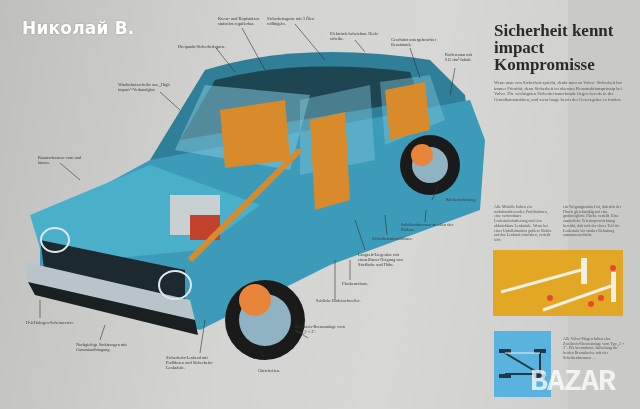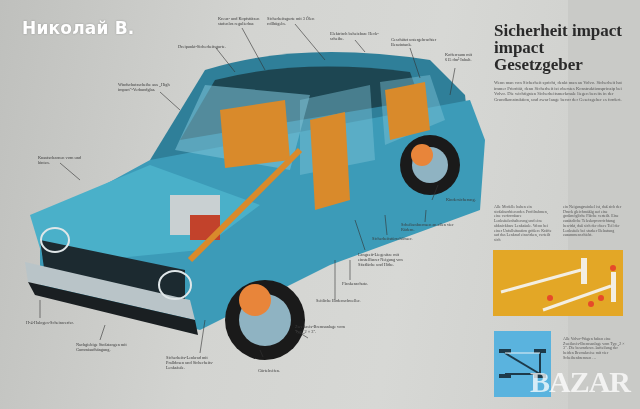--- a/index.html
+++ b/index.html
@@ -7,21 +7,21 @@
   .page{position:absolute;left:0;top:0;width:568px;height:409px;background:linear-gradient(100deg,#bfc0bd 0%,#d3d4d1 40%,#d7d8d5 70%,#cfd0cd 100%);}
   .seller{position:absolute;left:22px;top:18px;font-family:"DejaVu Sans",sans-serif;font-weight:bold;font-size:17px;color:#fff;text-shadow:0 0 2px rgba(0,0,0,.25);letter-spacing:.2px;}
   .headline{position:absolute;left:494px;top:22px;width:140px;font-family:"Liberation Serif",serif;font-size:17px;line-height:17px;color:#2a2a2a;font-weight:bold;}
   .intro{position:absolute;left:494px;top:80px;width:130px;font-size:4.6px;line-height:5.6px;color:#555;}
   .col{position:absolute;top:205px;width:60px;font-size:4px;line-height:4.7px;color:#555;}
   .col1{left:494px;} .col2{left:563px;}
   .panel-yellow{position:absolute;left:493px;top:250px;width:130px;height:66px;background:#e3a726;}
   .panel-blue{position:absolute;left:494px;top:331px;width:57px;height:66px;background:#5ab3de;}
   .col3{position:absolute;left:563px;top:337px;width:62px;font-size:4px;line-height:4.7px;color:#555;}
   .label{position:absolute;font-size:4.3px;line-height:5px;color:#3a3a3a;white-space:pre-line;}
-  .watermark{position:absolute;left:530px;top:365px;font-family:Liberation Serif, serif;font-weight:bold;font-size:30px;color:rgba(255,255,255,.75);letter-spacing:-1px;}
+  .watermark{position:absolute;left:530px;top:365px;font-family:Liberation Mono, monospace;font-weight:bold;font-size:30px;color:rgba(255,255,255,.75);letter-spacing:-1px;}
   svg.car{position:absolute;left:0;top:0;}
 </style>
 </head>
 <body>
 
 <div class="page">
 
   <svg class="car" width="640" height="409" viewBox="0 0 640 409">
 
     <path d="M150,160 L205,70 Q300,40 430,60 L465,95 L470,140 L300,190 Z" fill="#2f7f99"></path>
@@ -78,23 +78,23 @@
       <line x1="263" y1="357" x2="260" y2="350"></line>
       <line x1="200" y1="353" x2="205" y2="320"></line>
       <line x1="100" y1="340" x2="105" y2="325"></line>
       <line x1="40" y1="318" x2="40" y2="300"></line>
     </g>
   </svg>
 
   <div class="seller">Николай В.</div>
 
   <div class="headline">
-    <div>Sicherheit impact</div>
+    <div>Sicherheit kennt</div>
     <div>impact</div>
-    <div>Gesetzgeber</div>
+    <div>Kompromisse</div>
   </div>
 
   <div class="intro">Wenn man von Sicherheit spricht, denkt man an Volvo. Sicherheit hat immer Priorität, denn Sicherheit ist oberstes Konstruktionsprinzip bei Volvo. Die wichtigsten Sicherheitsmerkmale liegen bereits in der Grundkonstruktion, und zwar lange bevor der Gesetzgeber es fordert.</div>
 
   <div class="col col1">Alle Modelle haben ein stoßabsorbierendes Profilrahmen, eine verformbare Lenksäulenhalterung und eine abknickbare Lenksäule. Wenn bei einer Unfallsituation größere Kräfte auf das Lenkrad einwirken, verteilt sich</div>
   <div class="col col2">ein Neigungswinkel ist, daß sich der Druck gleichmäßig auf eine großmögliche Fläche verteilt. Eine zusätzliche Teleskopvorrichtung bewirkt, daß sich der obere Teil der Lenksäule bei starker Belastung zusammenschiebt.</div>
 
   <div class="panel-yellow">
     <svg width="130" height="66" viewBox="0 0 130 66">
       <line x1="8" y1="42" x2="88" y2="20" stroke="#f3eee2" stroke-width="3"></line>

